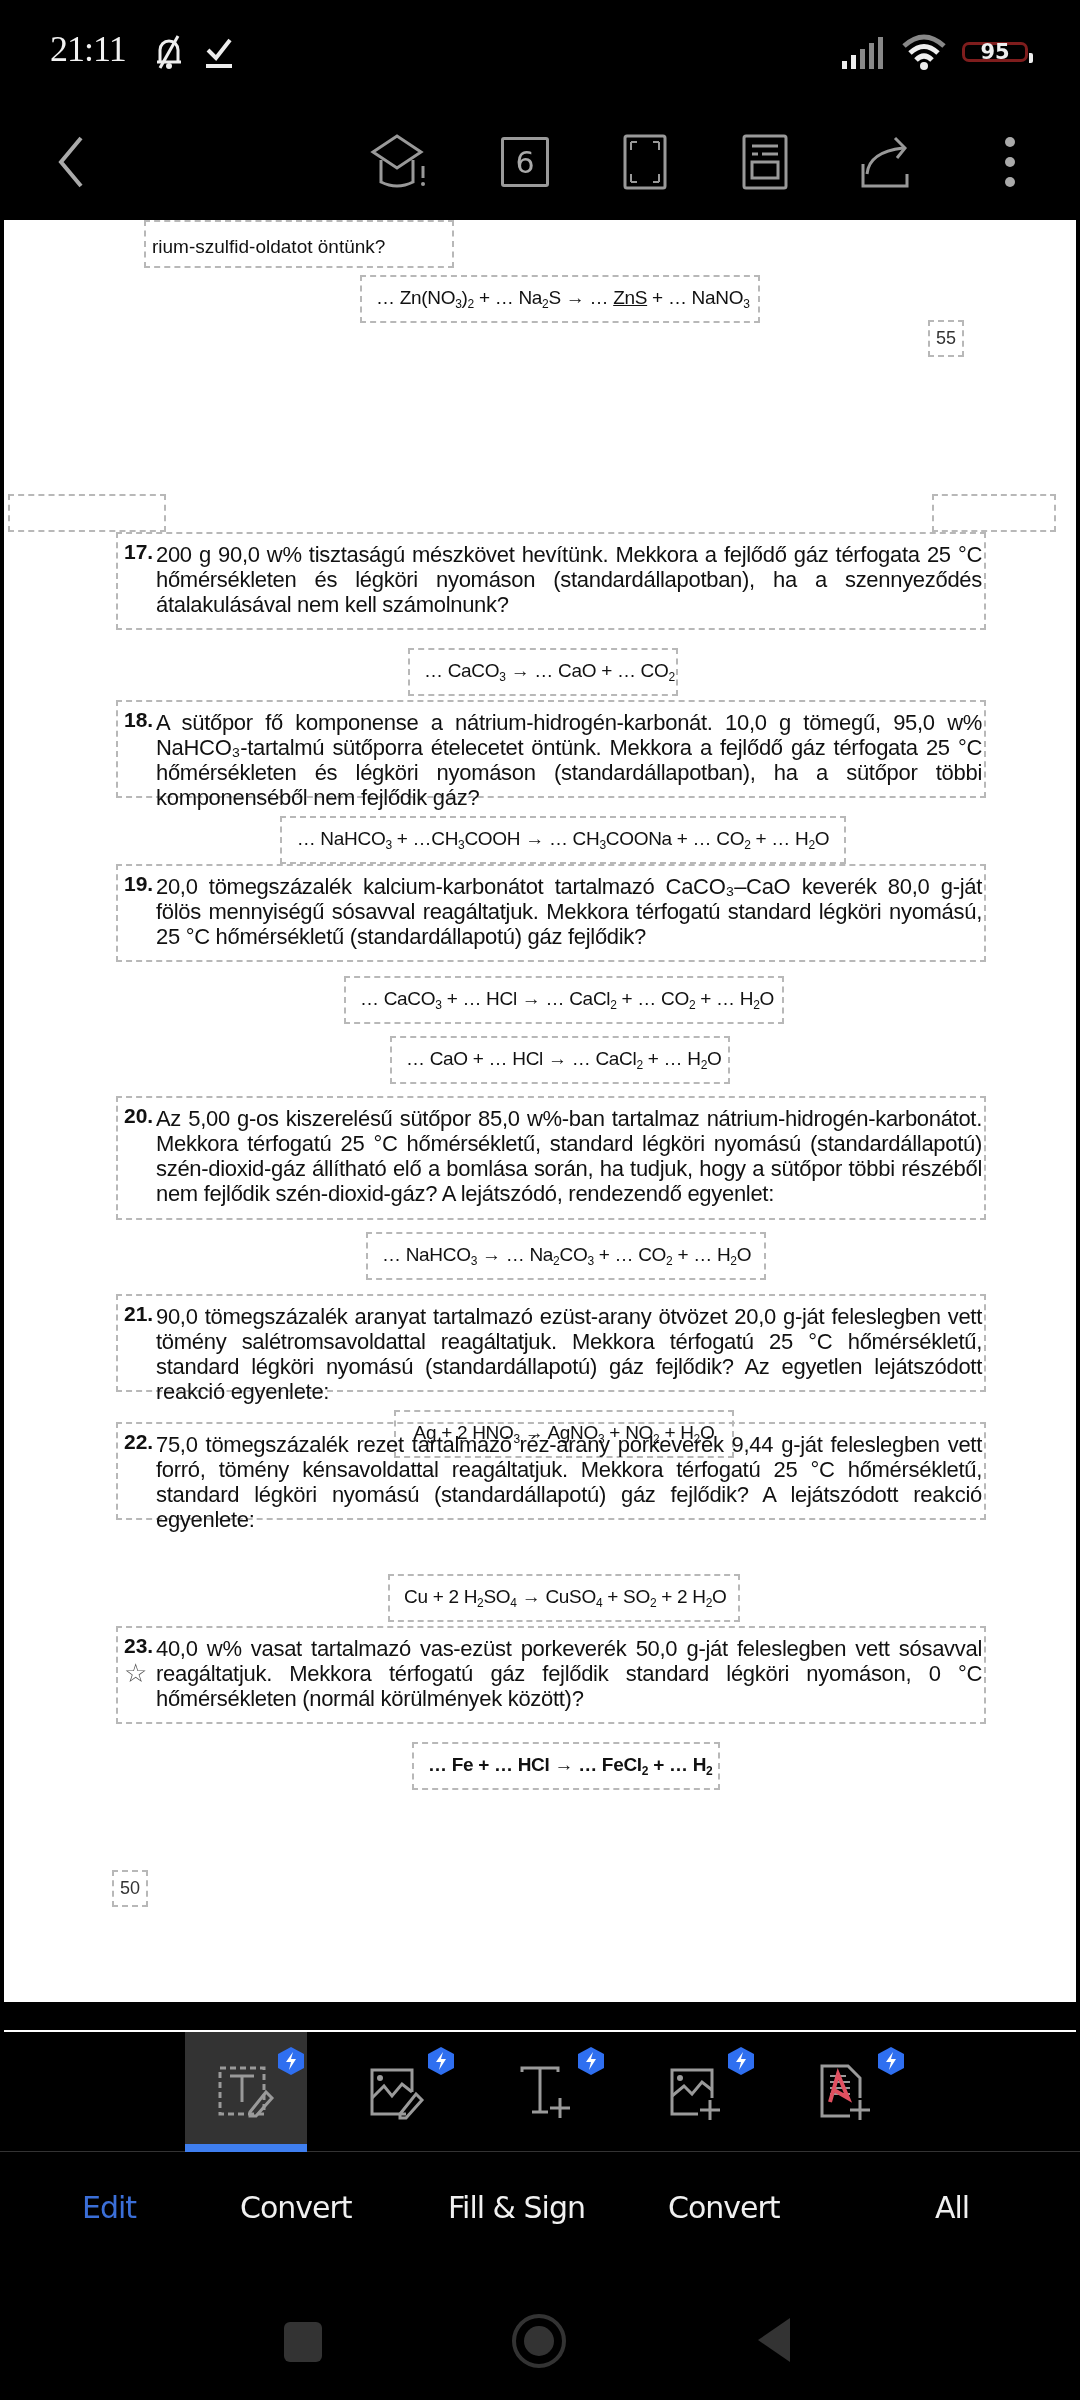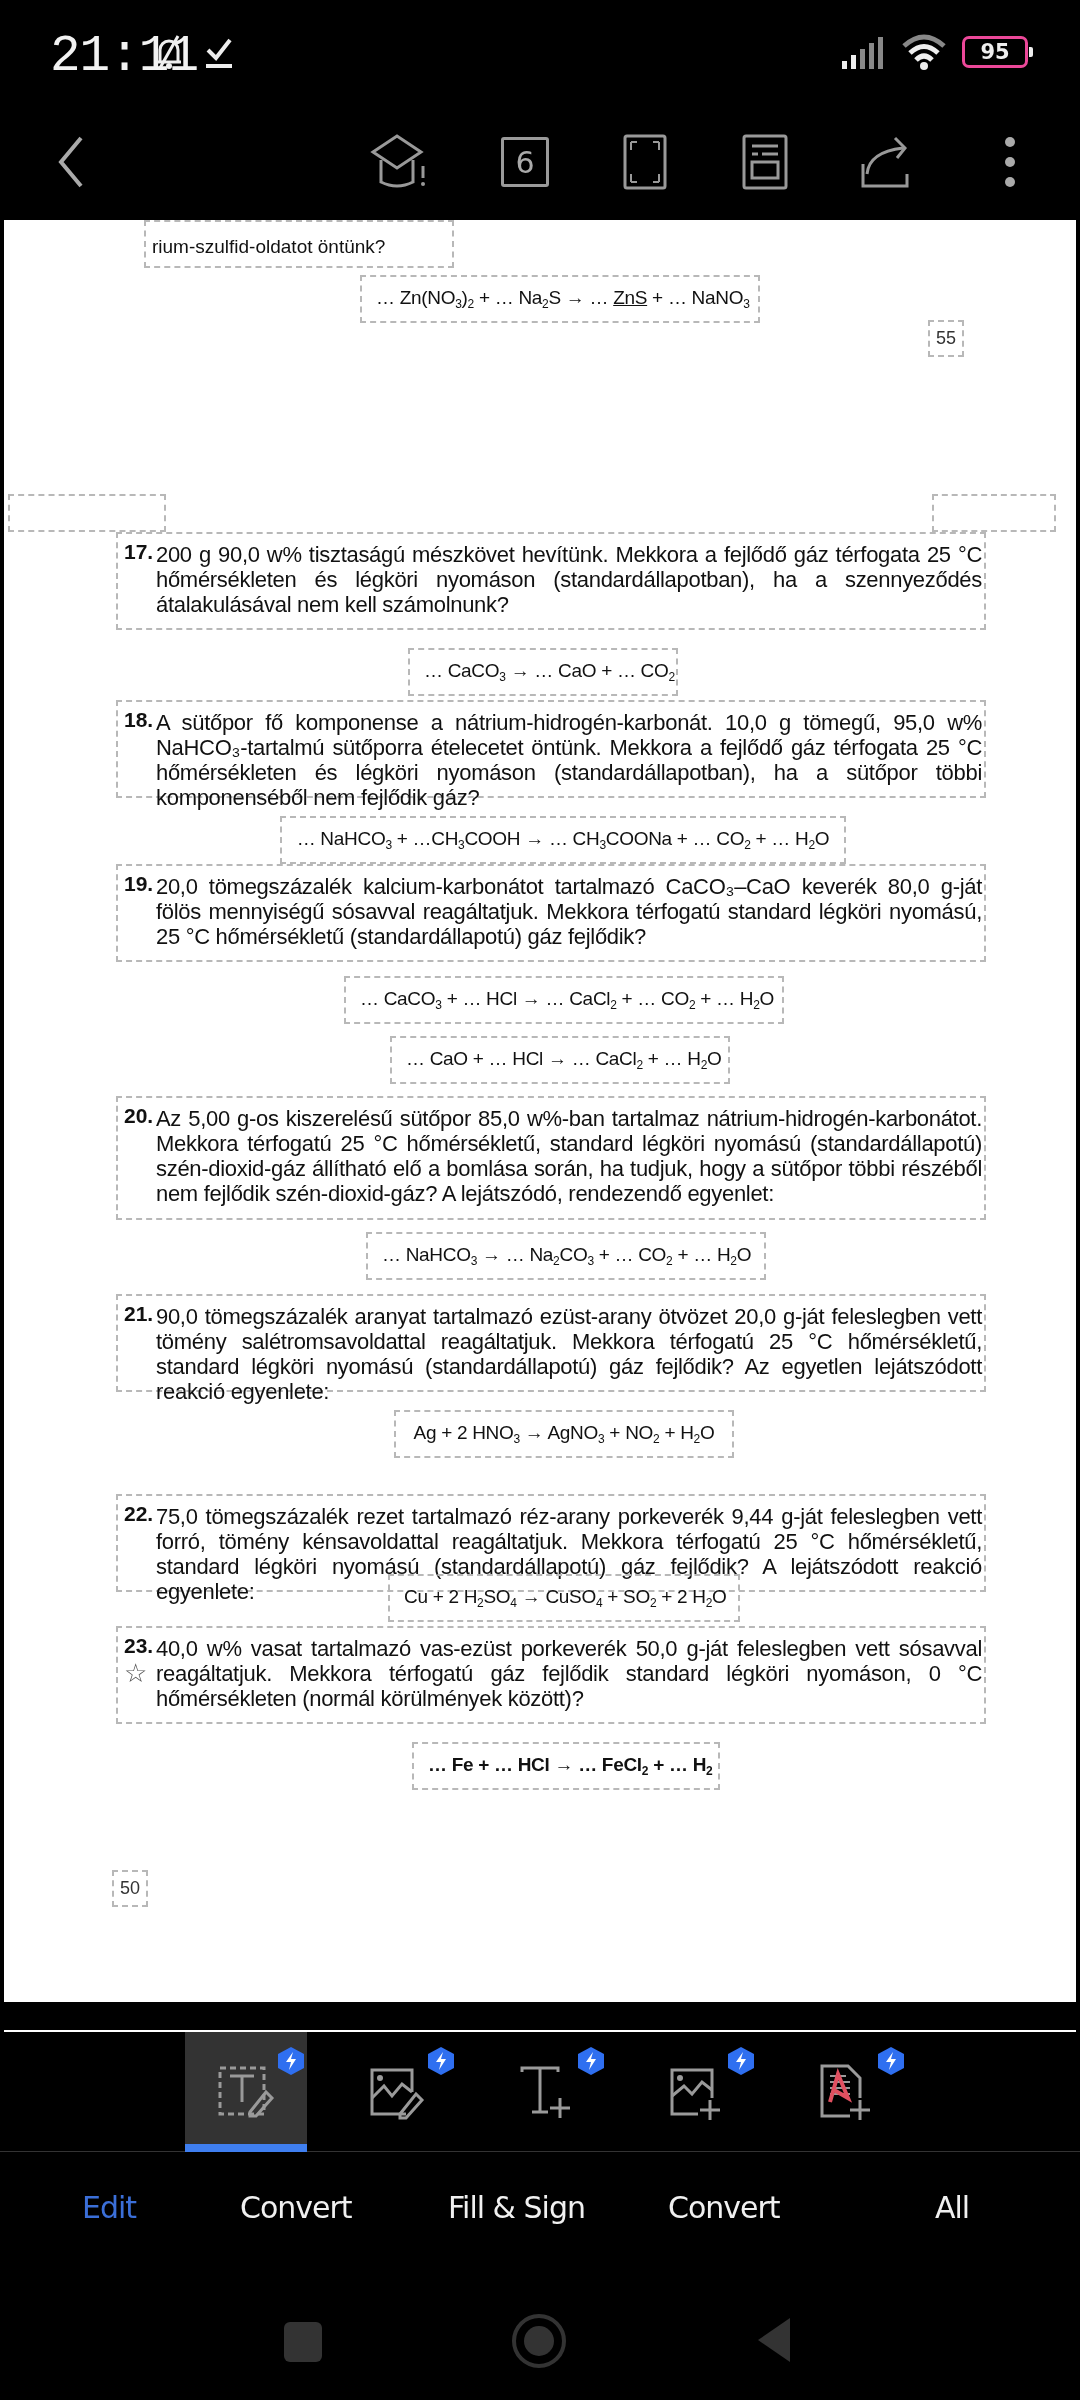--- a/index.html
+++ b/index.html
@@ -1,24 +1,24 @@
 <!DOCTYPE html>
 <html><head>
 <meta charset="utf-8">
 <style>
   * { box-sizing: border-box; margin: 0; padding: 0; }
   html, body { width: 1080px; height: 2400px; background: #000; overflow: hidden; }
   body { position: relative; font-family: "Liberation Sans", sans-serif; color: #fff; }
 
   
   .statusbar { position: absolute; left: 0; top: 0; width: 1080px; height: 105px; background: #000; }
-  .status-time { position: absolute; left: 50px; top: 28px; font-family: Liberation Mono, monospace; font-size: 51px; color: #f2f2f2; letter-spacing: -1px; }
+  .status-time { position: absolute; left: 50px; top: 28px; font-family: Liberation Serif, serif; font-size: 36px; color: #f2f2f2; letter-spacing: -1px; }
   .status-icons-left { position: absolute; left: 152px; top: 34px; display: flex; gap: 18px; align-items: center; }
   .status-icons-right { position: absolute; right: 52px; top: 34px; display: flex; gap: 16px; align-items: center; }
-  .battery { width: 66px; height: 32px; border: 3px solid #ec4899; border-radius: 7px; display: flex; align-items: center; justify-content: center; position: relative; }
+  .battery { width: 66px; height: 20px; border: 3px solid #7f1d1d; border-radius: 7px; display: flex; align-items: center; justify-content: center; position: relative; }
   .battery-fill { position: absolute; inset: 3px; background: #eee; border-radius: 3px; }
   .battery-text { position: relative; color: #000; font-size: 21px; font-weight: bold; font-family: "DejaVu Sans", sans-serif; }
   .battery-tip { position: absolute; right: -8px; top: 8px; width: 4px; height: 10px; background: #eee; border-radius: 0 2px 2px 0; }
 
   
   .toolbar { position: absolute; left: 0; top: 105px; width: 1080px; height: 115px; background: #000; }
   .tb-btn { position: absolute; top: 22px; width: 70px; height: 70px; display: flex; align-items: center; justify-content: center; }
   .page-num-box { width: 48px; height: 50px; border: 3px solid #9a9a9a; border-radius: 3px; color: #aaa; font-size: 30px; font-family: "DejaVu Sans", sans-serif; display: flex; align-items: center; justify-content: center; }
 
   
@@ -175,21 +175,21 @@
         <span class="q-num">20.</span>
         <div class="q-text">Az 5,00 g-os kiszerelésű sütőpor 85,0 w%-ban tartalmaz nátrium-hidrogén-karbonátot. Mekkora térfogatú 25 °C hőmérsékletű, standard légköri nyomású (standardállapotú) szén-dioxid-gáz állítható elő a bomlása során, ha tudjuk, hogy a sütőpor többi részéből nem fejlődik szén-dioxid-gáz? A lejátszódó, rendezendő egyenlet:</div>
       </div>
       <div class="eq" style="top: 752px; left: 362px; width: 400px;">… NaHCO<sub>3</sub> → … Na<sub>2</sub>CO<sub>3</sub> + … CO<sub>2</sub> + … H<sub>2</sub>O</div>
       <div class="q-block" style="top: 822px; height: 82px;">
         <div class="dash" style="inset: -8px 0px;"></div>
         <span class="q-num">21.</span>
         <div class="q-text">90,0 tömegszázalék aranyat tartalmazó ezüst-arany ötvözet 20,0 g-ját feleslegben vett tömény salétromsavoldattal reagáltatjuk. Mekkora térfogatú 25 °C hőmérsékletű, standard légköri nyomású (standardállapotú) gáz fejlődik? Az egyetlen lejátszódott reakció egyenlete:</div>
       </div>
       <div class="eq" style="top: 930px; left: 390px; width: 340px;">Ag + 2 HNO<sub>3</sub> → AgNO<sub>3</sub> + NO<sub>2</sub> + H<sub>2</sub>O</div>
-      <div class="q-block" style="top: 1022px; height: 82px;">
+      <div class="q-block" style="top: 950px; height: 82px;">
         <div class="dash" style="inset: -8px 0px;"></div>
         <span class="q-num">22.</span>
         <div class="q-text">75,0 tömegszázalék rezet tartalmazó réz-arany porkeverék 9,44 g-ját feleslegben vett forró, tömény kénsavoldattal reagáltatjuk. Mekkora térfogatú 25 °C hőmérsékletű, standard légköri nyomású (standardállapotú) gáz fejlődik? A lejátszódott reakció egyenlete:</div>
       </div>
       <div class="eq" style="top: 1094px; left: 384px; width: 352px;">Cu + 2 H<sub>2</sub>SO<sub>4</sub> → CuSO<sub>4</sub> + SO<sub>2</sub> + 2 H<sub>2</sub>O</div>
       <div class="q-block" style="top: 1154px; height: 82px;">
         <div class="dash" style="inset: -8px 0px;"></div>
         <span class="q-num">23.</span>
         <span style="position: absolute; left: 8px; top: 24px; font-size: 26px; color: rgb(85, 85, 85);">☆</span>
         <div class="q-text">40,0 w% vasat tartalmazó vas-ezüst porkeverék 50,0 g-ját feleslegben vett sósavval reagáltatjuk. Mekkora térfogatú gáz fejlődik standard légköri nyomáson, 0 °C hőmérsékleten (normál körülmények között)?</div>

